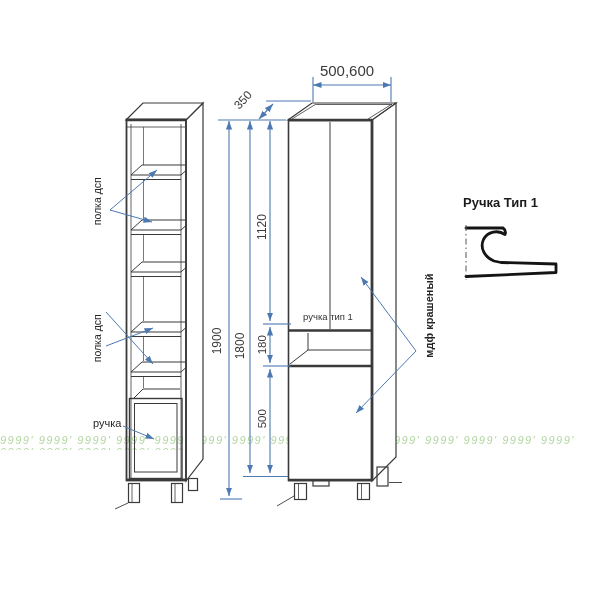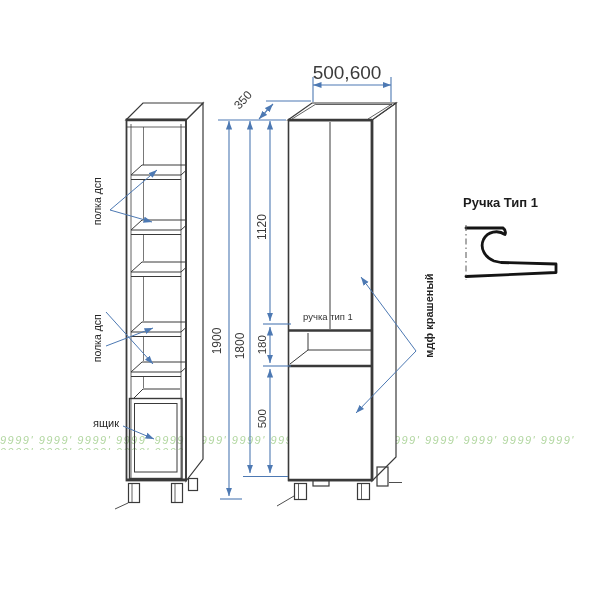--- a/index.html
+++ b/index.html
@@ -161,39 +161,39 @@
         <line x1="106" y1="312" x2="153" y2="364" marker-end="url(#arE)"></line>
       </g>
       <line x1="123" y1="426" x2="154" y2="439" marker-end="url(#arE)" stroke-width="1"></line>
       <g stroke-width="1">
         <line x1="416" y1="351" x2="361" y2="277" marker-end="url(#arE)"></line>
         <line x1="416" y1="351" x2="356" y2="413" marker-end="url(#arE)"></line>
       </g>
     </g>
   </svg>
 
-  <div class="t dim" style="left:307px;top:63px;width:80px;text-align:center;font-size:19px;">500,600</div>
+  <div class="t dim" style="left:307px;top:63px;width:80px;text-align:center;font-size:15px;">500,600</div>
 
   <div class="t dim" style="left:228px;top:94px;width:30px;text-align:center;transform:rotate(-48deg);transform-origin:50% 50%;">350</div>
 
   <div class="t dim v" style="left:200px;top:335px;width:34px;">1900</div>
 
   <div class="t dim v" style="left:223px;top:340px;width:34px;">1800</div>
 
   <div class="t dim v" style="left:245px;top:221px;width:34px;">1120</div>
 
   <div class="t dim v" style="left:249px;top:339px;width:28px;font-size:11.5px;">180</div>
 
   <div class="t dim v" style="left:249px;top:413px;width:28px;font-size:11.5px;">500</div>
 
   <div class="t lbl v" style="left:66px;top:196px;width:62px;">полка дсп</div>
 
   <div class="t lbl v" style="left:66px;top:333px;width:62px;">полка дсп</div>
 
-  <div class="t lbl" style="left:93px;top:418px;font-size:11px;">ящик</div>
+  <div class="t lbl" style="left:93px;top:418px;font-size:11px;">ручка</div>
 
   <div class="t lbl" style="left:303px;top:312px;font-size:9.5px;color:#333;">ручка тип 1</div>
 
   <div class="t lbl v" style="left:383px;top:310px;width:92px;font-weight:bold;font-size:11px;">мдф крашеный</div>
 
   <div class="t" style="left:463px;top:196px;font-weight:bold;font-size:13px;color:#1c1c1c;">Ручка Тип 1</div>
 
 </div>
 
 </body></html>

